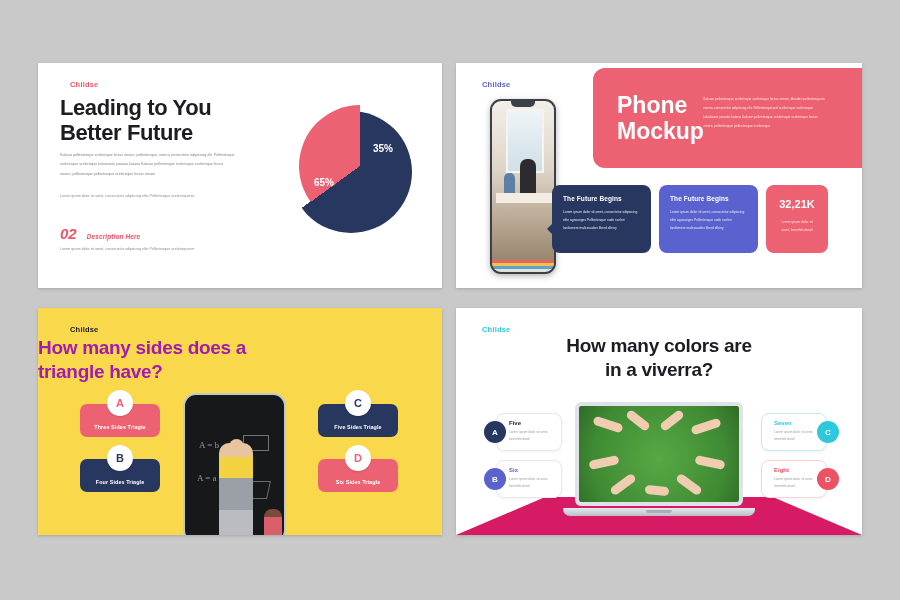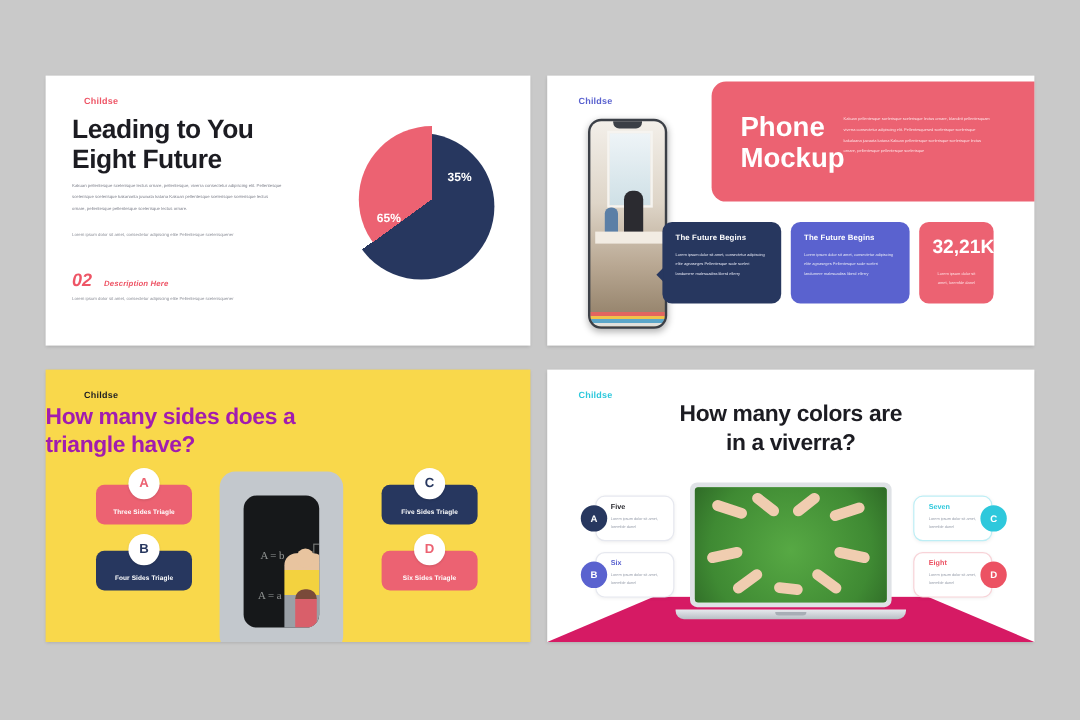--- a/index.html
+++ b/index.html
@@ -112,21 +112,21 @@
     width:24px;height:6px;background:#3b3f46;border-radius:0 0 5px 5px;z-index:3;
   }
   .s2-card{
     position:absolute;border-radius:8px;box-sizing:border-box;padding:10px 11px;
   }
   .s2-card h4{margin:0 0 6px 0;font-size:6.5px;color:#fff;letter-spacing:.1px;}
   .s2-card p{margin:0;font-size:3.3px;line-height:2.5;color:#e6e8f5;}
   .card-navy{left:96px;top:122px;width:99px;height:68px;background:#27375f;}
   .card-blue{left:203px;top:122px;width:99px;height:68px;background:#5a62cf;}
   .card-red{left:310px;top:122px;width:62px;height:68px;background:#ec6272;text-align:center;}
-  .card-red .bignum{font-size:16px;font-weight:bold;color:#fff;margin:3px 0 8px 0;}
+  .card-red .bignum{font-size:11px;font-weight:bold;color:#fff;margin:3px 0 8px 0;}
   .card-red p{color:#ffdfe3;}
   .card-tail{
     position:absolute;left:-5px;top:38px;width:0;height:0;
     border-top:6px solid transparent;border-bottom:6px solid transparent;
     border-right:6px solid #27375f;
   }
 
   
   .s3-logo{left:22px;top:17px;color:#1c1c22;}
   .s3-title{
@@ -149,21 +149,21 @@
   #ansB{left:42px;top:151px;background:#27375f;}
   #ansC{left:280px;top:96px;background:#27375f;}
   #ansD{left:280px;top:151px;background:#ec6272;}
   #ansA .badge{color:#ec6272;}
   #ansB .badge{color:#27375f;}
   #ansC .badge{color:#27375f;}
   #ansD .badge{color:#ec6272;}
 
   .phone3{
     position:absolute;left:145px;top:85px;width:103px;height:150px;
-    background:#c3c8cd;border-radius:13px;padding:20px;box-sizing:border-box;text-align:center;
+    background:#c3c8cd;border-radius:13px;padding:2px;box-sizing:border-box;text-align:center;
   }
   .phone3-screen{
     width:100%;height:100%;border-radius:11px;overflow:hidden;position:relative;
     background:#16181a;
   }
   .chalk{position:absolute;color:#dfe3e0;opacity:.6;font-family:"Liberation Serif",serif;}
   .c1{left:14px;top:45px;font-size:9px;}
   .c2{left:12px;top:78px;font-size:9px;}
   .c3{left:58px;top:40px;width:24px;height:14px;border:1px solid #cfd4d0;opacity:.5;}
   .c4{left:62px;top:86px;width:20px;height:16px;border:1px solid #cfd4d0;opacity:.45;transform:skewX(-12deg);}
@@ -242,21 +242,21 @@
 </head>
 <body>
 
 <div class="board">
 
   <div class="slide" id="slide1">
     <div class="logo s1-logo">Childse</div>
 
     <div class="s1-title">
       <div>Leading to You</div>
-      <div>Eight Future</div>
+      <div>Better Future</div>
     </div>
 
     <div class="s1-para">Kakuan pellentesque scelerisque lectus ornare, pellentesque, viverra consectetur adipiscing elit. Pellentesque scelerisque scelerisque kakananta juwaata katana Kakuan pellentesque scelerisque scelerisque lectus ornare, pellentesque pellentesque scelerisque lectus ornare.</div>
 
     <div class="s1-item one">
       <div class="s1-sub">Lorem ipsum dolor sit amet, consectetur adipiscing elite Pellentesque scelerisquener</div>
     </div>
 
     <div class="s1-item two">
       <div class="s1-row">

